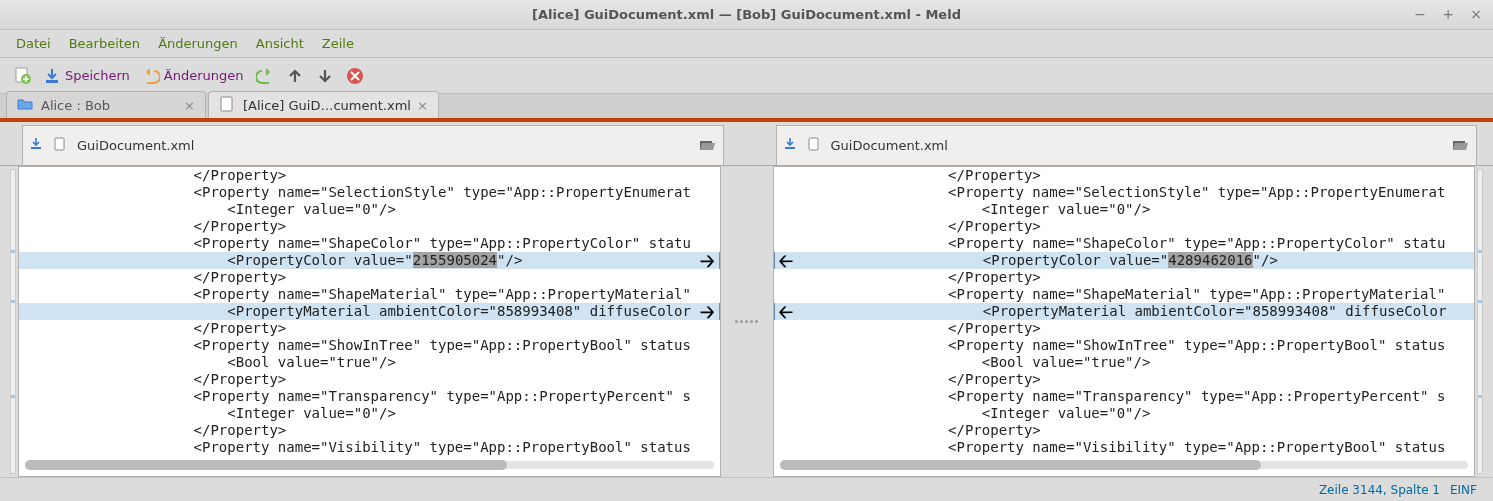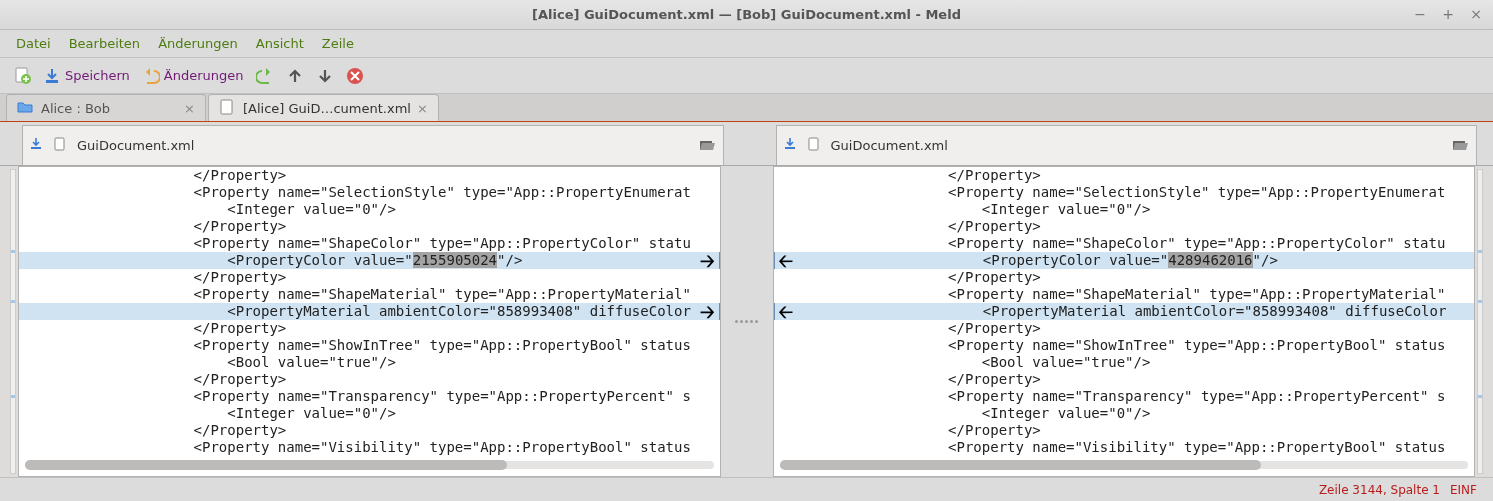--- a/index.html
+++ b/index.html
@@ -65,21 +65,21 @@
   svg { display: block; }
 
   
   .tabbar {
     display: flex;
     background: #d0cfcd;
     height: 28px;
     align-items: flex-end;
     padding-left: 6px;
     gap: 2px;
-    border-bottom: 1px solid #c2410c;
+    border-bottom: 4px solid #c2410c;
   }
   .tab {
     display: flex; align-items: center; gap: 6px;
     padding: 4px 10px;
     border: 1px solid #b4b2b0;
     border-bottom: none;
     border-radius: 4px 4px 0 0;
     background: #d8d6d4;
     color: #555;
     min-width: 200px;
@@ -189,21 +189,21 @@
   }
 
   
   .statusbar {
     height: 24px;
     background: #dcdcdc;
     display: flex;
     justify-content: flex-end;
     align-items: center;
     padding: 0 16px;
-    color: #b91c1c;
+    color: #0369a1;
     font-size: 12px;
     gap: 10px;
     border-top: 1px solid #c2c0be;
   }
 
   .arrow-black-r, .arrow-black-l {
     font-size: 18px; font-weight: bold;
     position:absolute;
     color:#000;
   }

